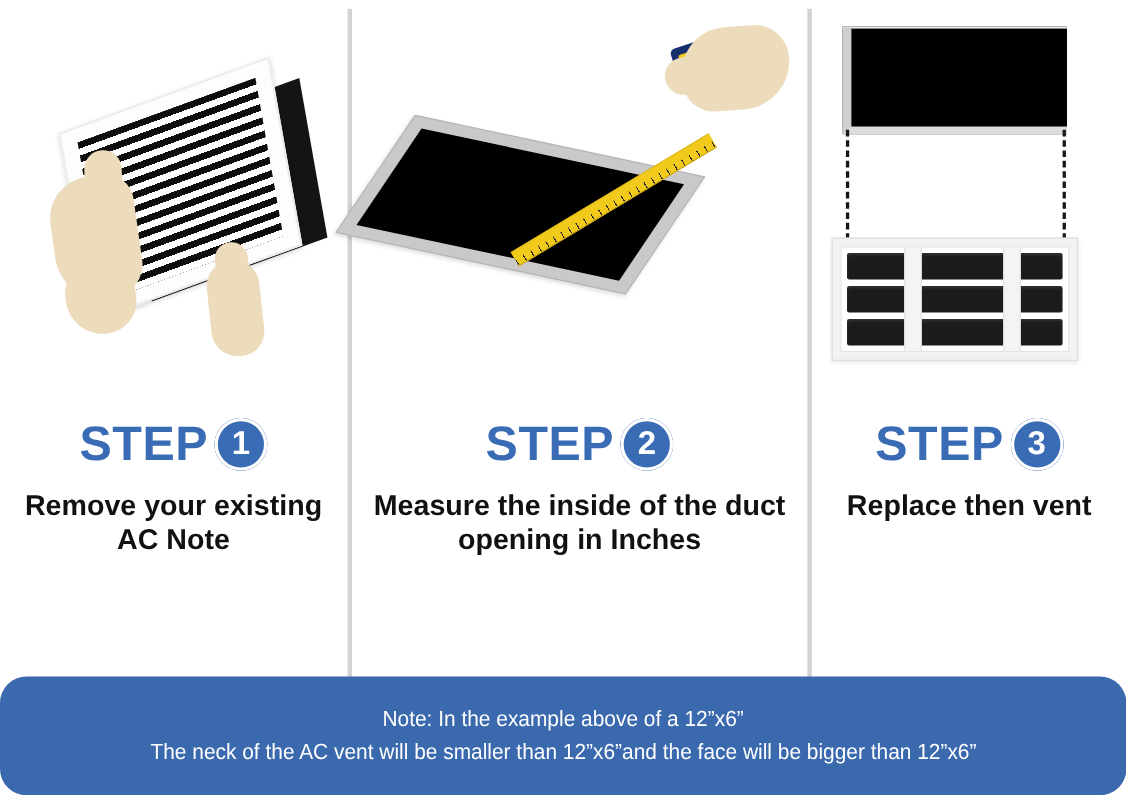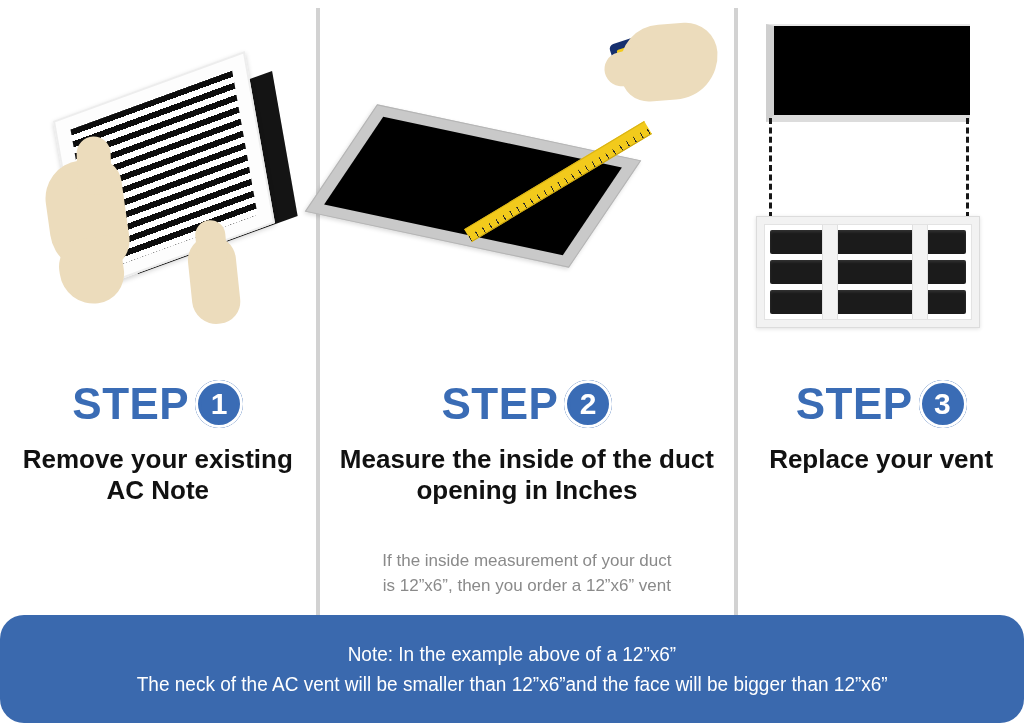--- a/index.html
+++ b/index.html
@@ -381,24 +381,20 @@
         </div>
       </div>
 
       <div class="step-line">
         <span class="step-word">STEP</span>
         <span class="step-num">2</span>
       </div>
 
       <div class="headline">Measure the inside of the duct opening in Inches</div>
 
-      <div class="subnote">
-        <div>If the inside measurement of your duct</div>
-        <div>is 12”x6”, then you order a 12”x6” vent</div>
-      </div>
     </div>
 
     <div class="divider"></div>
 
     <div class="panel panel-3">
 
       <div class="figure">
         <div class="fig3-wrap">
           <div class="fig3-duct"></div>
           <div class="fig3-guide fig3-guide-left"></div>
@@ -411,21 +407,21 @@
             </div>
           </div>
         </div>
       </div>
 
       <div class="step-line">
         <span class="step-word">STEP</span>
         <span class="step-num">3</span>
       </div>
 
-      <div class="headline">Replace your vent</div>
+      <div class="headline">Replace then vent</div>
     </div>
 
   </div>
 
   <div class="banner">
     <div class="banner-line">Note: In the example above of a 12”x6”</div>
     <div class="banner-line">The neck of the AC vent will be smaller than 12”x6”and the face will be bigger than 12”x6”</div>
   </div>
 
 </div>

